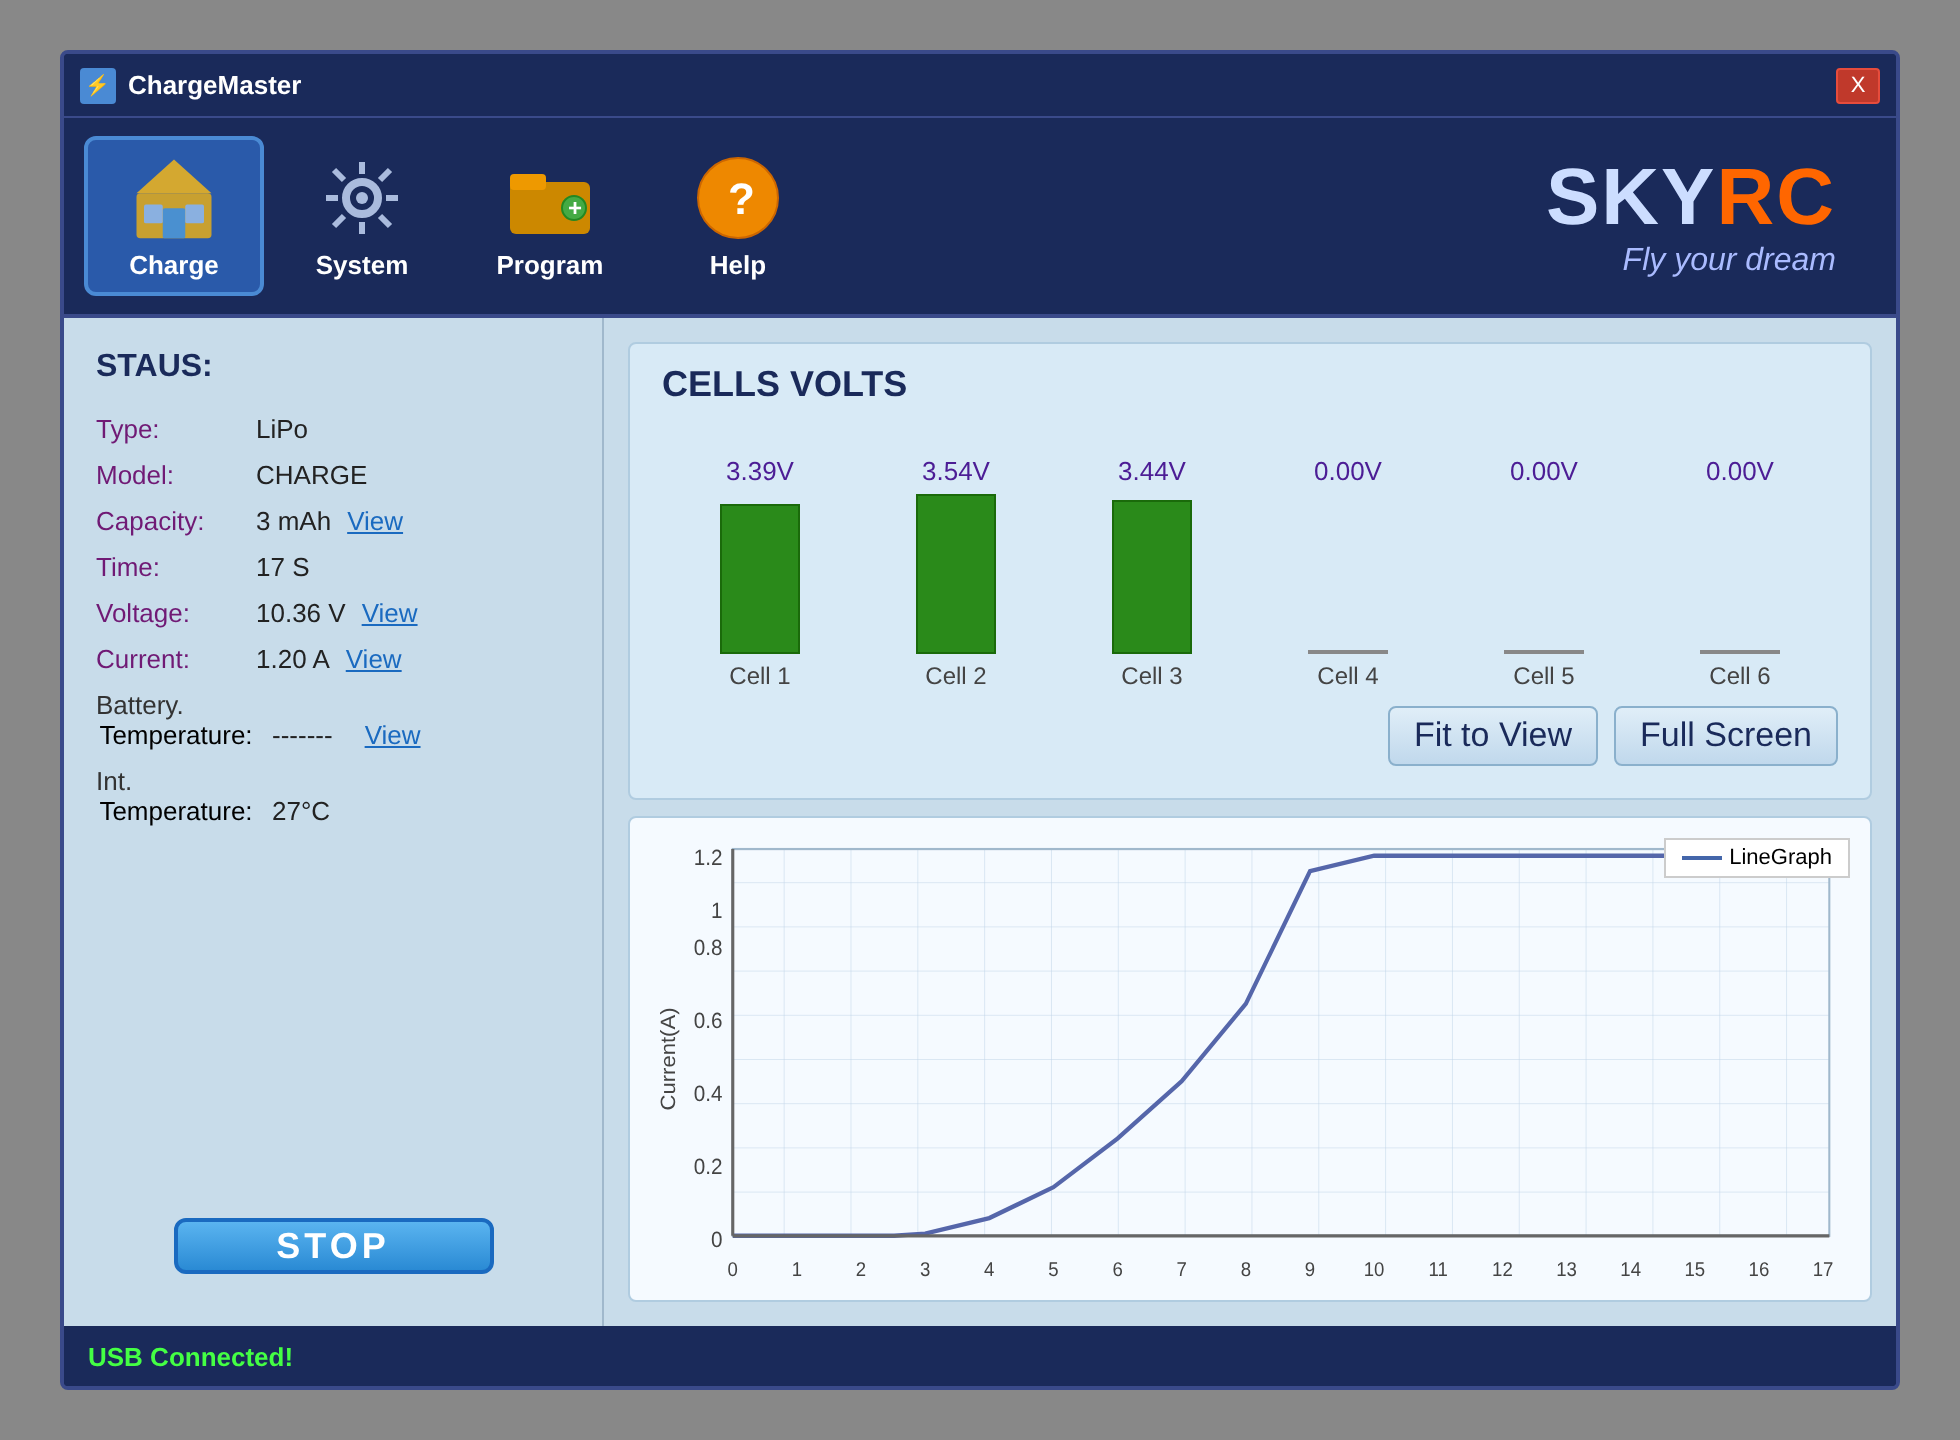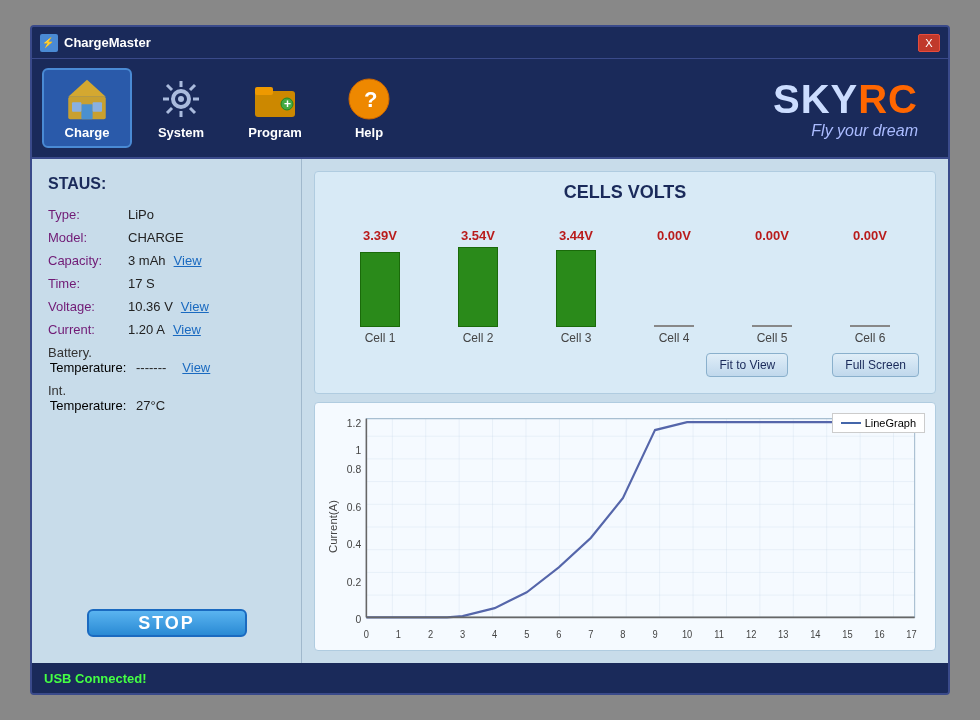--- a/index.html
+++ b/index.html
@@ -196,43 +196,42 @@
       padding: 12px;
       gap: 8px;
     }
     #cells-section {
       background: #d8eaf6;
       border: 1px solid #b0cce0;
       border-radius: 4px;
       padding: 10px 16px 16px;
     }
     #cells-title {
-      text-align: center;
       font-size: 18px;
       font-weight: 900;
       color: #1a2a5a;
       margin-bottom: 12px;
     }
     #cells-row {
       display: flex;
       align-items: flex-end;
       justify-content: space-around;
       height: 130px;
     }
     .cell-item {
       display: flex;
       flex-direction: column;
       align-items: center;
       gap: 4px;
       width: 80px;
     }
     .cell-voltage {
       font-size: 13px;
-      font-weight: bold;
-      color: #b91c1c;
+      font-weight: normal;
+      color: #4c1d95;
     }
     .cell-bar-container {
       width: 40px;
       height: 80px;
       background: transparent;
       display: flex;
       align-items: flex-end;
       position: relative;
     }
     .cell-bar {
@@ -254,24 +253,23 @@
       display: flex;
       justify-content: flex-end;
       gap: 8px;
       margin-top: 8px;
     }
     .cells-action-btn {
       padding: 4px 12px;
       background: linear-gradient(to bottom, #e0eef8, #c0d8ec);
       border: 1px solid #8ab0cc;
       border-radius: 4px;
-      font-size: 12px;
+      font-size: 17px;
       color: #1a2a5a;
       cursor: pointer;
-      margin-left: 36px;
     }
     #graph-section {
       flex: 1;
       background: #f5faff;
       border: 1px solid #b0cce0;
       border-radius: 4px;
       padding: 10px;
       position: relative;
       min-height: 220px;
     }

